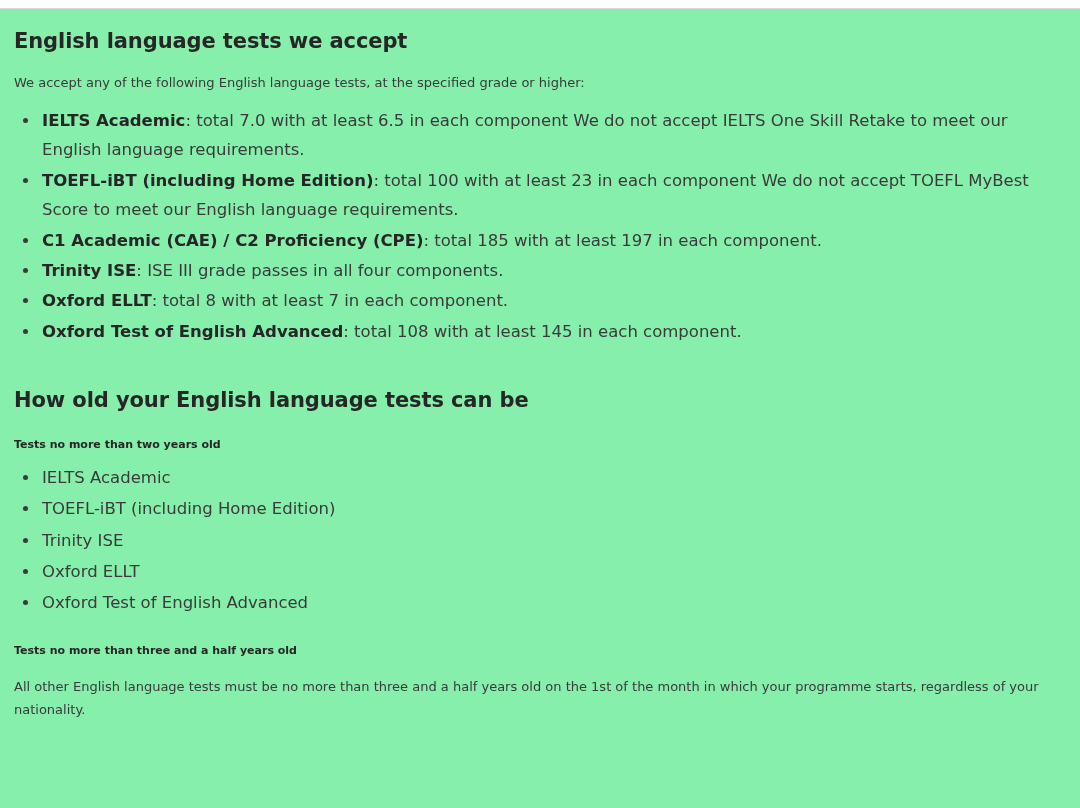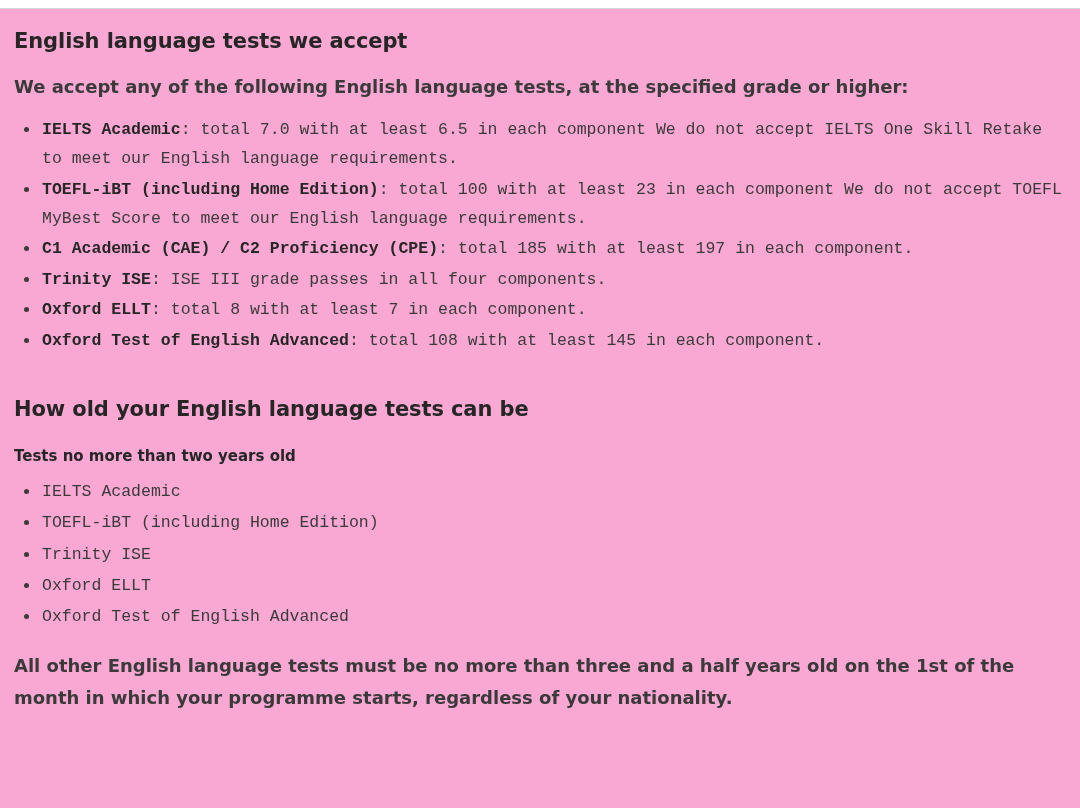--- a/index.html
+++ b/index.html
@@ -11,21 +11,21 @@
     width: 1080px;
     height: 808px;
     font-family: "DejaVu Sans", "Liberation Sans", sans-serif;
     color: #2b2b2b;
     overflow: hidden;
   }
   .page {
     position: relative;
     width: 1080px;
     height: 808px;
-    background: #f9a8d4;
+    background: #86efac;
     box-sizing: border-box;
   }
   .topbar {
     height: 8px;
     width: 100%;
     background: #ffffff;
     border-bottom: 1px solid #d8d8d8;
   }
   .content {
     padding: 14px 18px 0 14px;
@@ -35,51 +35,49 @@
     font-size: 21px;
     font-weight: bold;
     color: #262626;
     margin: 6px 0 0 0;
     letter-spacing: -0.1px;
   }
   h2.section-title.second {
     margin-top: 42px;
   }
   p.body-text {
-    font-size: 18px;
+    font-size: 13px;
     line-height: 1.78;
     color: #3a3a3a;
     margin: 18px 0 0 0;
-    font-weight: bold;
   }
   ul.bullets {
     margin: 12px 0 0 0;
     padding-left: 26px;
     list-style: disc;
-    font-family: Liberation Mono, monospace;
   }
   ul.bullets li {
     font-size: 16.5px;
     line-height: 1.78;
     color: #3a3a3a;
     margin: 0 0 1px 0;
     padding-left: 2px;
   }
   ul.bullets li::marker {
     color: #3a3a3a;
   }
   ul.bullets.spaced li {
     margin-bottom: 2px;
   }
   .lbl {
     font-weight: bold;
     color: #262626;
   }
   h3.sub-title {
-    font-size: 15px;
+    font-size: 11px;
     font-weight: bold;
     color: #262626;
     margin: 26px 0 0 0;
   }
   .scrollbar {
     position: absolute;
     right: 0;
     top: 0;
     width: 0px;
     height: 100%;
@@ -113,20 +111,21 @@
 
 
     <ul class="bullets spaced">
       <li>IELTS Academic</li>
       <li>TOEFL-iBT (including Home Edition)</li>
       <li>Trinity ISE</li>
       <li>Oxford ELLT</li>
       <li>Oxford Test of English Advanced</li>
     </ul>
 
+    <h3 class="sub-title">Tests no more than three and a half years old</h3>
 
     <p class="body-text">All other English language tests must be no more than three and a half years old on the 1st of the month in which your programme starts, regardless of your nationality.</p>
 
   </div>
 
   <div class="scrollbar"></div>
 
 </div>
 
 </body></html>

